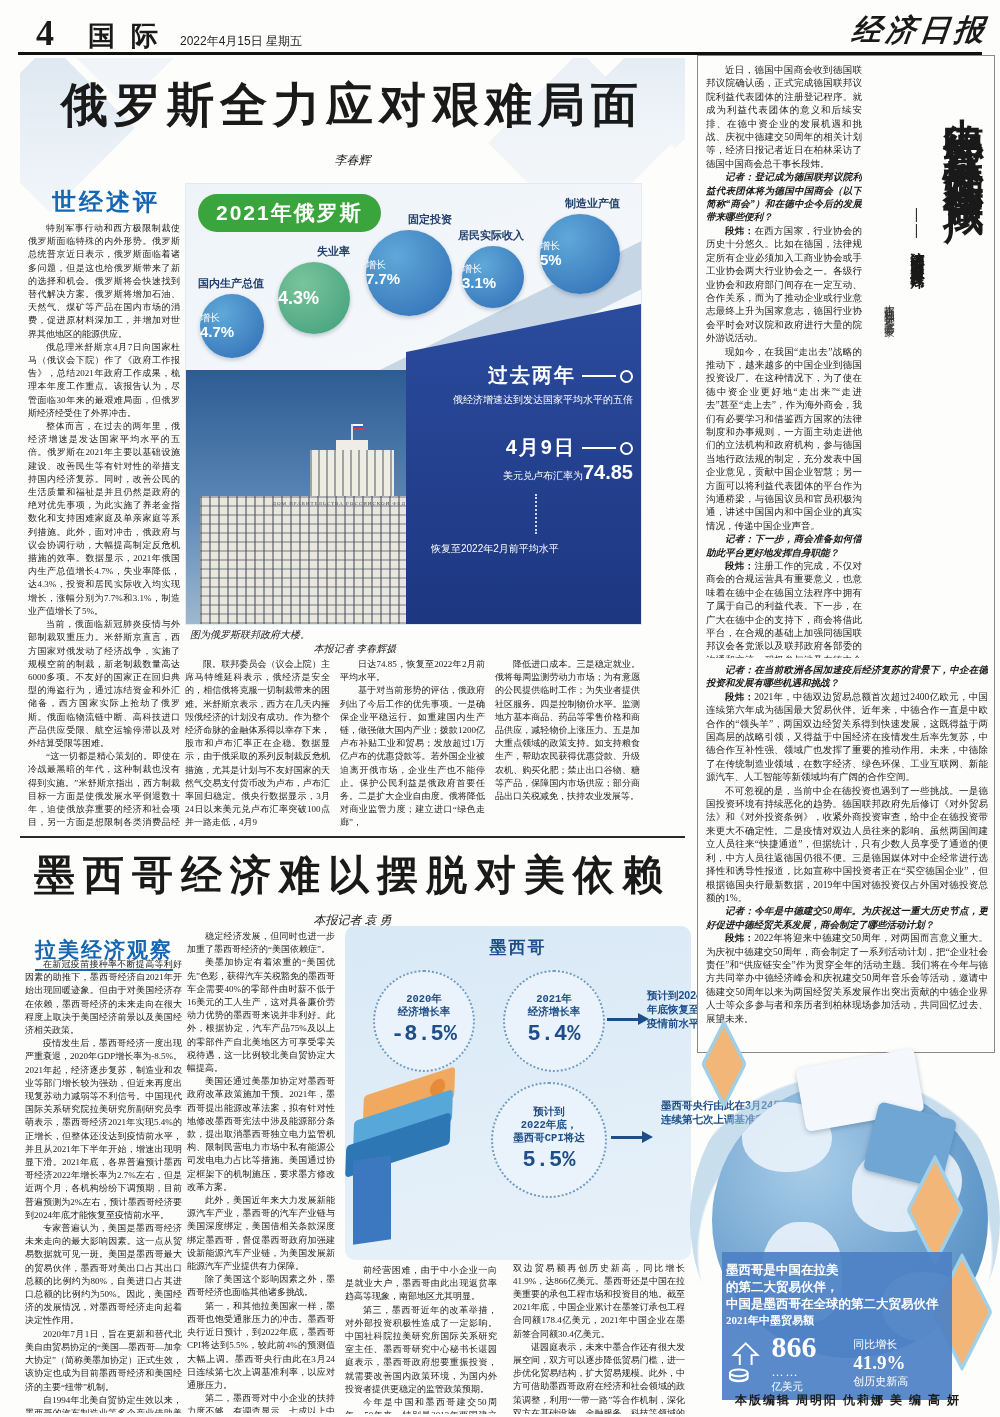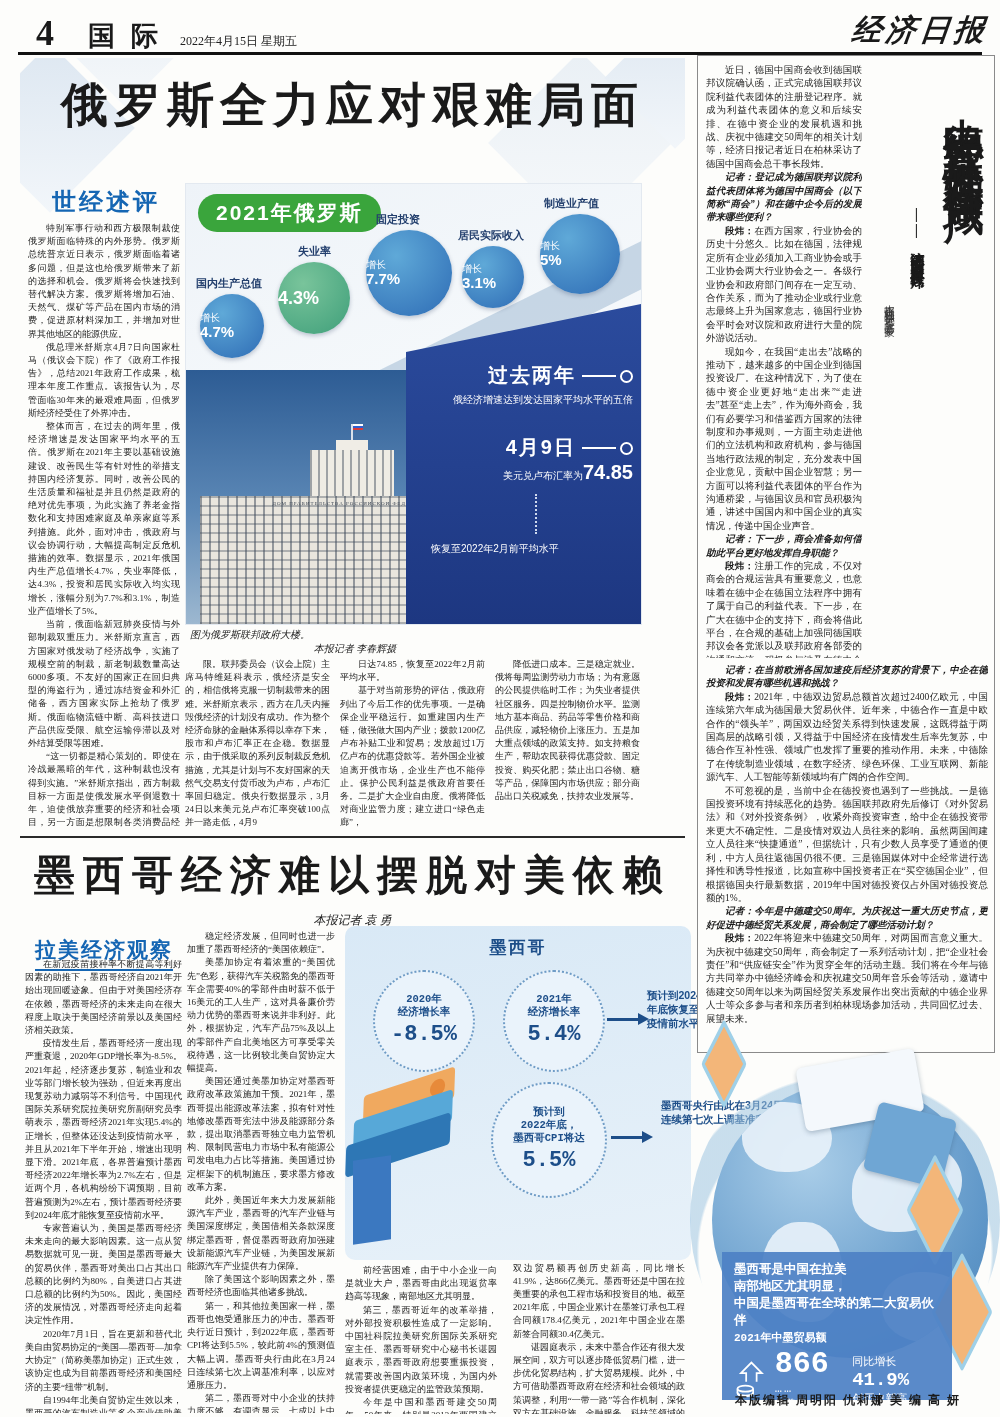--- a/index.html
+++ b/index.html
@@ -2,42 +2,42 @@
 <html><head>
 <meta charset="utf-8">
 <style>
   html,body{margin:0;padding:0;background:#9a9a9a;}
   .page{position:relative;width:1000px;height:1417px;background:#fdfdfb;margin:0 auto;overflow:hidden;
         font-family:"Liberation Serif","DejaVu Serif",serif;color:#1a1a1a;}
   .abs{position:absolute;}
   
   .pagenum{left:36px;top:12px;font-size:36px;font-weight:900;font-family:"Liberation Serif",serif;}
   .section{left:88px;top:18px;font-size:27px;font-weight:900;letter-spacing:16px;}
-  .dateline{left:180px;top:33px;font-size:12px;color:#222;font-family:Liberation Serif, serif;}
+  .dateline{left:180px;top:33px;font-size:12px;color:#222;font-family:Liberation Sans, sans-serif;}
   .masthead{right:12px;top:10px;font-size:30px;font-weight:900;font-style:italic;letter-spacing:4px;transform:skewX(-6deg);}
   .headrule{left:18px;top:52px;width:964px;height:3px;background:#111;}
   
   .col{position:absolute;overflow:hidden;font-size:9px;line-height:13.2px;text-align:justify;color:#1c1c1c;}
   .col p{margin:0;text-indent:2em;}
   .col p.q{font-weight:bold;font-style:italic;}
   .col b{font-weight:bold;}
   
   .deco{left:20px;top:58px;width:665px;height:160px;overflow:hidden;}
   .cube{position:absolute;background:linear-gradient(135deg,#dde7f1,#f2f6fa);transform:rotate(45deg);}
   .h1{left:20px;top:74px;width:665px;text-align:center;font-size:47px;font-weight:900;
       font-family:"Liberation Sans","DejaVu Sans",sans-serif;letter-spacing:6px;}
   .byline1{left:20px;top:152px;width:665px;text-align:center;font-size:12px;font-style:italic;}
   .kicker1{left:52px;top:186px;font-size:24px;font-weight:900;color:#1566b3;font-family:"Liberation Sans",sans-serif;letter-spacing:3px;}
   
   .rinfo{left:185px;top:183px;width:455px;height:440px;background:linear-gradient(160deg,#eef3f8 0%,#f7fafc 60%);overflow:hidden;border:1px solid #e3e9f0;}
   .band{position:absolute;left:0;top:0;width:100%;height:100%;clip-path:polygon(0 64%,100% 13%,100% 24%,0 75%);background:#b7cbdd;opacity:.75;}
   .rtag{position:absolute;left:12px;top:10px;padding:5px 18px;background:#3aa53c;color:#fff;font-size:21px;font-weight:900;
         border-radius:20px;font-family:"Liberation Sans",sans-serif;letter-spacing:2px;}
   .stat{position:absolute;font-family:"Liberation Sans",sans-serif;}
-  .stat-label{font-size:11px;font-weight:bold;color:#24406e;margin-bottom:3px;white-space:nowrap;}
+  .stat-label{font-size:11px;font-weight:bold;color:#24406e;margin-bottom:3px;white-space:nowrap;text-align:right;}
   .bubble{border-radius:50%;background:radial-gradient(circle at 35% 30%,#5fa9d8,#2e6cb5);color:#fff;display:flex;
           flex-direction:column;justify-content:center;line-height:1.15;box-shadow:0 2px 4px rgba(20,40,80,.25);}
   .bubble .pre{font-size:10px;}
   .bubble .val{font-size:15px;font-weight:bold;}
   .s1{left:10px;top:92px;} .s1 .bubble{width:64px;height:64px;margin-left:4px;}
   .s2{left:98px;top:60px;} .s2 .bubble{width:72px;height:72px;background:radial-gradient(circle at 35% 30%,#79c49b,#3f9f7a);margin-left:-6px;}
   .s2 .val{font-size:18px;}
   .s3{left:190px;top:28px;} .s3 .bubble{width:86px;height:86px;margin-left:-10px;}
   .s4{left:272px;top:44px;} .s4 .bubble{width:62px;height:62px;margin-left:4px;}
   .s5{left:358px;top:12px;} .s5 .bubble{width:80px;height:80px;margin-left:-4px;}
@@ -104,21 +104,21 @@
   .vsub{right:74px;top:208px;height:330px;writing-mode:vertical-rl;font-size:14px;font-weight:bold;letter-spacing:2px;}
   .vby{right:104px;top:296px;height:200px;writing-mode:vertical-rl;font-size:10.5px;letter-spacing:2px;color:#333;}
   
   .globe{left:712px;top:1082px;width:276px;height:276px;border-radius:50%;
          background:radial-gradient(circle at 35% 30%,#a9cde8,#5e96c8 70%,#4c82b4);overflow:hidden;}
   .blob{position:absolute;background:#e9f2f9;border-radius:45% 55% 50% 50%;opacity:.9;}
   .sheet{position:absolute;background:#f4f8fc;border-radius:6px;box-shadow:0 2px 5px rgba(30,60,90,.3);transform:rotate(-10deg);}
   .arc{left:690px;top:1055px;width:310px;height:330px;border-radius:50%;background:
        radial-gradient(circle at 50% 60%,transparent 58%,rgba(158,197,225,.55) 59% 70%,transparent 71%);}
   .tbox{left:722px;top:1252px;width:230px;height:148px;background:rgba(77,129,197,.93);color:#fff;
-        font-family:Liberation Mono, monospace;padding:10px 12px;box-sizing:border-box;}
+        font-family:Liberation Serif, serif;padding:10px 4px;box-sizing:border-box;}
   .tb-head{font-size:12.5px;font-weight:900;line-height:17px;}
   .tb-sub{font-size:11px;font-weight:bold;}
   .tb-row{display:flex;align-items:center;margin-top:4px;gap:6px;}
   .tb-val{font-size:30px;font-weight:900;line-height:1;}
   .tb-unit{font-size:10.5px;}
   .tb-dots{font-size:12px;letter-spacing:2px;}
   .tb-g1{font-size:11px;} .tb-g1 .pc{font-size:19px;font-weight:900;}
   .footer{left:735px;top:1392px;width:258px;font-size:12px;letter-spacing:2px;font-weight:bold;}
 </style>
 </head>
@@ -132,20 +132,21 @@
   <div class="abs masthead">经济日报</div>
   <div class="abs headrule"></div>
 
   <div class="abs deco">
     <div class="cube" style="left:-30px;top:10px;width:120px;height:120px;"></div>
     <div class="cube" style="left:60px;top:-60px;width:90px;height:90px;opacity:.7;"></div>
     <div class="cube" style="right:40px;top:20px;width:130px;height:130px;opacity:.6;"></div>
     <div class="cube" style="right:-40px;top:-30px;width:100px;height:100px;"></div>
   </div>
   <div class="abs h1">俄罗斯全力应对艰难局面</div>
+  <div class="abs byline1">李春辉</div>
   <div class="abs kicker1">世经述评</div>
 
   <div class="col" style="left:28px;top:222px;width:152px;height:606px;">
       <p>特别军事行动和西方极限制裁使俄罗斯面临特殊的内外形势。俄罗斯总统普京近日表示，俄罗斯面临着诸多问题，但是这也给俄罗斯带来了新的选择和机会。俄罗斯将会快速找到替代解决方案。俄罗斯将增加石油、天然气、煤矿等产品在国内市场的消费，促进原材料深加工，并增加对世界其他地区的能源供应。</p>
       <p>俄总理米舒斯京4月7日向国家杜马（俄议会下院）作了《政府工作报告》，总结2021年政府工作成果，梳理本年度工作重点。该报告认为，尽管面临30年来的最艰难局面，但俄罗斯经济经受住了外界冲击。</p>
       <p>整体而言，在过去的两年里，俄经济增速是发达国家平均水平的五倍。俄罗斯在2021年主要以基础设施建设、改善民生等有针对性的举措支持国内经济复苏。同时，改善公民的生活质量和福祉是并且仍然是政府的绝对优先事项，为此实施了养老金指数化和支持困难家庭及单亲家庭等系列措施。此外，面对冲击，俄政府与议会协调行动，大幅提高制定反危机措施的效率。数据显示，2021年俄国内生产总值增长4.7%，失业率降低，达4.3%，投资和居民实际收入均实现增长，涨幅分别为7.7%和3.1%，制造业产值增长了5%。</p>
       <p>当前，俄面临新冠肺炎疫情与外部制裁双重压力。米舒斯京直言，西方国家对俄发动了经济战争，实施了规模空前的制裁，新老制裁数量高达6000多项。不友好的国家正在回归典型的海盗行为，通过冻结资金和外汇储备，西方国家实际上抢劫了俄罗斯。俄面临物流链中断、高科技进口产品供应受限、航空运输停滞以及对外结算受限等困难。</p>
       <p>“这一切都是精心策划的。即使在冷战最黑暗的年代，这种制裁也没有得到实施。”米舒斯京指出，西方制裁目标一方面是使俄发展水平倒退数十年，迫使俄放弃重要的经济和社会项目，另一方面是想限制各类消费品经销，降低俄罗斯民众的生活水平。</p>
     </div>
 
@@ -217,21 +218,21 @@
   </div>
 
   <div class="col" style="left:185px;top:658px;width:145px;height:172px;">
       <p>限。联邦委员会（议会上院）主席马特维延科表示，俄经济是安全的，相信俄将克服一切制裁带来的困难。米舒斯京表示，西方在几天内摧毁俄经济的计划没有成功。作为整个经济命脉的金融体系得以幸存下来，股市和卢布汇率正在企稳。数据显示，由于俄采取的系列反制裁反危机措施，尤其是计划与不友好国家的天然气交易支付货币改为卢布，卢布汇率回归稳定。俄央行数据显示，3月24日以来美元兑卢布汇率突破100点并一路走低，4月9</p>
     </div>
   <div class="col" style="left:340px;top:658px;width:145px;height:172px;">
       <p>日达74.85，恢复至2022年2月前平均水平。</p>
       <p>基于对当前形势的评估，俄政府列出了今后工作的优先事项。一是确保企业平稳运行。如重建国内生产链，做强做大国内产业；拨款1200亿卢布补贴工业和贸易；发放超过1万亿卢布的优惠贷款等。若外国企业被迫离开俄市场，企业生产也不能停止。保护公民利益是俄政府首要任务。二是扩大企业自由度。俄将降低对商业监管力度；建立进口“绿色走廊”，</p>
     </div>
   <div class="col" style="left:495px;top:658px;width:145px;height:172px;">
-      <p>降低进口成本。三是稳定就业。俄将每周监测劳动力市场；为有意愿的公民提供临时工作；为失业者提供社区服务。四是控制物价水平。监测地方基本商品、药品等零售价格和商品供应，减轻物价上涨压力。五是加大重点领域的政策支持。如支持粮食生产，帮助农民获得优惠贷款、固定投资、购买化肥；禁止出口谷物、糖等产品，保障国内市场供应；部分商品出口关税减免，扶持农业发展等。</p>
+      <p>降低进口成本。三是稳定就业。俄将每周监测劳动力市场；为有意愿的公民提供临时工作；为失业者提供社区服务。四是控制物价水平。监测地方基本商品、药品等零售价格和商品供应，减轻物价上涨压力。五是加大重点领域的政策支持。如支持粮食生产，帮助农民获得优惠贷款、升级农机、购买化肥；禁止出口谷物、糖等产品，保障国内市场供应；部分商品出口关税减免，扶持农业发展等。</p>
     </div>
 
   <div class="abs rule-mid"></div>
 
   <div class="abs h2">墨西哥经济难以摆脱对美依赖</div>
   <div class="abs byline2">本报记者 袁 勇</div>
   <div class="abs kicker2">拉美经济观察</div>
 
   <div class="col" style="left:25px;top:958px;width:157px;height:455px;">
       <p>在新冠疫苗接种率不断提高等利好因素的助推下，墨西哥经济自2021年开始出现回暖迹象。但由于对美国经济存在依赖，墨西哥经济的未来走向在很大程度上取决于美国经济前景以及美国经济相关政策。</p>
@@ -318,21 +319,21 @@
   </div>
   <div class="abs sheet" style="left:800px;top:1058px;width:120px;height:64px;"></div>
   <div class="abs sheet" style="left:870px;top:1110px;width:80px;height:70px;background:#6fa6d4;transform:rotate(14deg);"></div>
   <div class="abs tile" style="left:905px;top:1180px;width:52px;height:52px;"></div>
   <div class="abs tile" style="left:930px;top:1280px;width:56px;height:56px;"></div>
   <div class="abs tile" style="left:700px;top:1040px;width:40px;height:40px;"></div>
 
   <div class="abs tbox">
     <div class="tb-head">
       <div>墨西哥是中国在拉美</div>
-      <div>南部地区尤其明显，</div>
+      <div>的第二大贸易伙伴，</div>
       <div>中国是墨西哥在全球的第二大贸易伙伴</div>
     </div>
     <div class="tb-sub">2021年中墨贸易额</div>
     <div class="tb-row">
       <svg width="40" height="44" viewBox="0 0 40 44">
         <g fill="none" stroke="#ffffff" stroke-width="2">
           <path d="M14 24 V14 H8 L20 2 L32 14 h-6 v10"></path>
           <ellipse cx="13" cy="32" rx="9" ry="3.5"></ellipse>
           <path d="M4 32 v5 c0 2 4 3.5 9 3.5 s9 -1.5 9 -3.5 v-5"></path>
           <path d="M4 36.5 c0 2 4 3.5 9 3.5 s9 -1.5 9 -3.5"></path>

